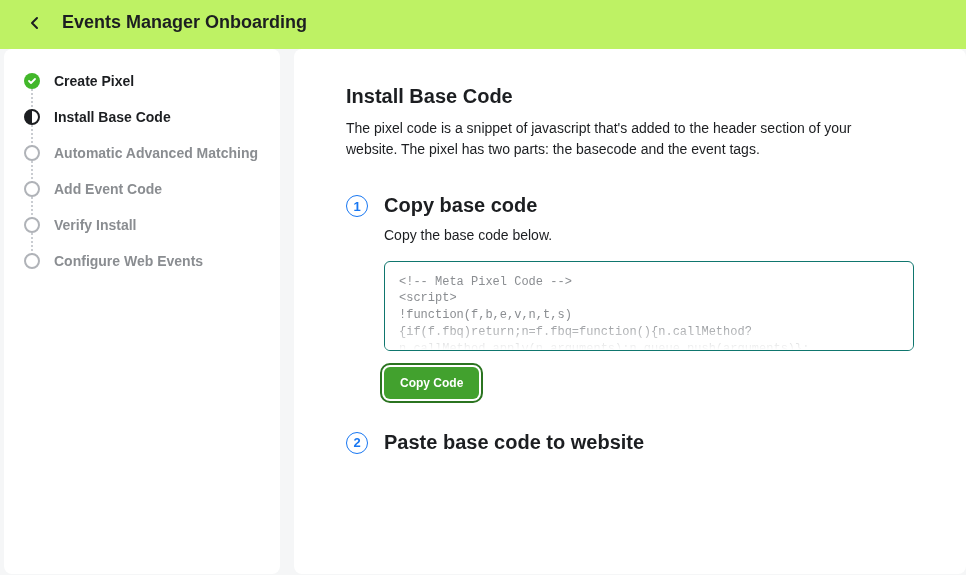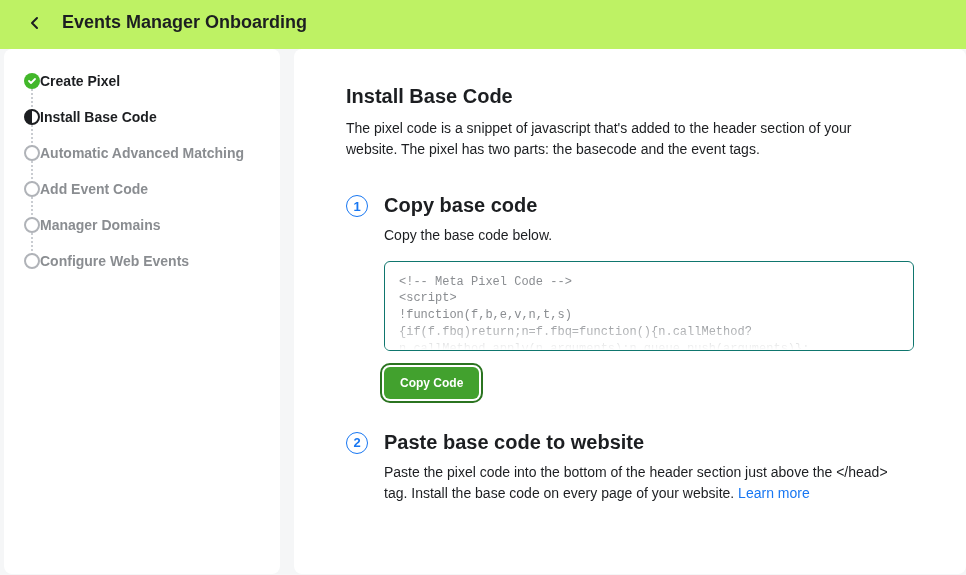--- a/index.html
+++ b/index.html
@@ -36,20 +36,21 @@
   .sidebar {
     width: 276px;
     background: #fff;
     border-radius: 8px;
     padding: 24px 20px;
     height: 525px;
   }
   .step {
     display: flex;
     align-items: center;
+    gap: 14px;
     margin-bottom: 20px;
     position: relative;
   }
   .step-line {
     position: absolute;
     left: 7px;
     top: 16px;
     width: 2px;
     height: 22px;
     border-left: 2px dotted #c9ccd1;
@@ -203,21 +204,21 @@
       <span class="step-label">Automatic Advanced Matching</span>
       <div class="step-line"></div>
     </div>
     <div class="step step-future">
       <div class="step-circle"></div>
       <span class="step-label">Add Event Code</span>
       <div class="step-line"></div>
     </div>
     <div class="step step-future">
       <div class="step-circle"></div>
-      <span class="step-label">Manager Domains</span>
+      <span class="step-label">Verify Install</span>
       <div class="step-line"></div>
     </div>
     <div class="step step-future">
       <div class="step-circle"></div>
       <span class="step-label">Configure Web Events</span>
     </div>
   </div>
 
   <div class="main-panel">
     <div class="main-title">Install Base Code</div>
@@ -237,19 +238,16 @@
           <div class="code-fade"></div>
         </div>
         <button class="copy-btn">Copy Code</button>
       </div>
     </div>
 
     <div class="substep">
       <div class="substep-num">2</div>
       <div class="substep-body">
         <div class="substep-title">Paste base code to website</div>
-        <div class="substep-desc">
-          <span>Paste the pixel code into the bottom of the header section just above the &lt;/head&gt; tag. Install the base code on every page of your website. </span><a class="learn-more">Learn more</a>
-        </div>
       </div>
     </div>
   </div>
 </div>
 
 </body></html>

